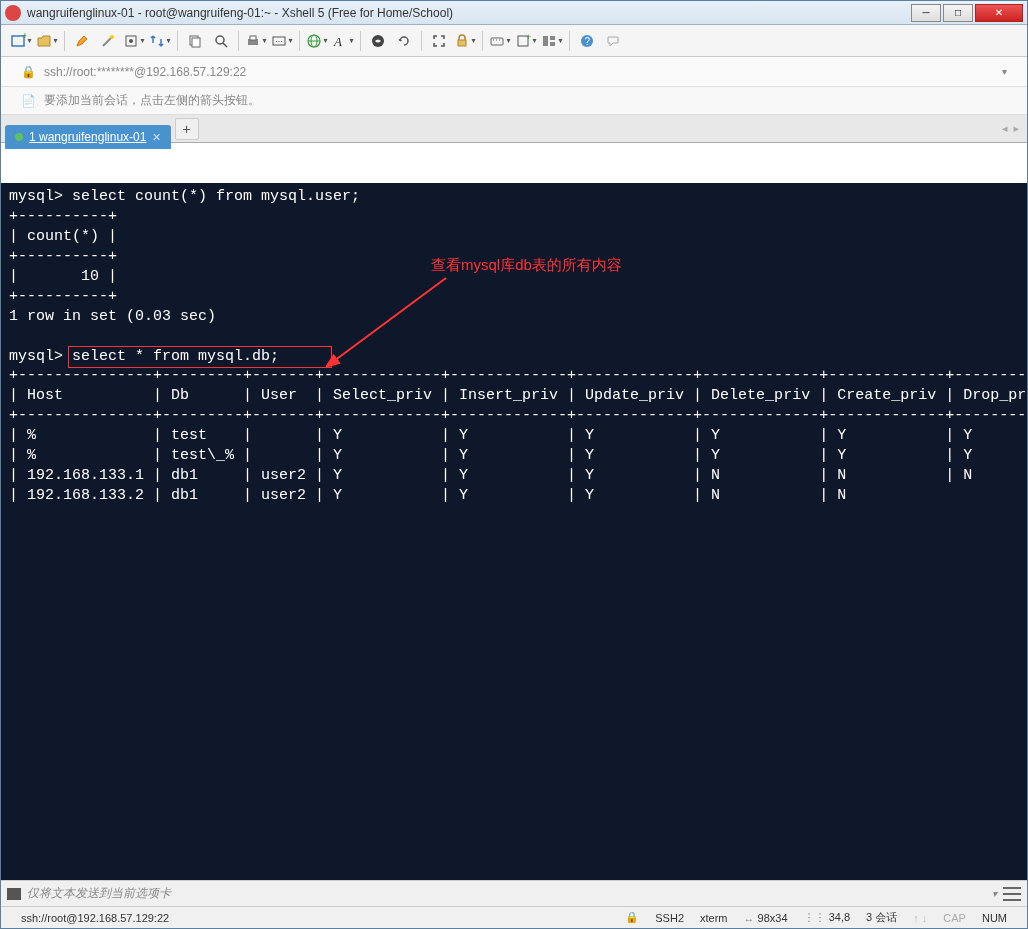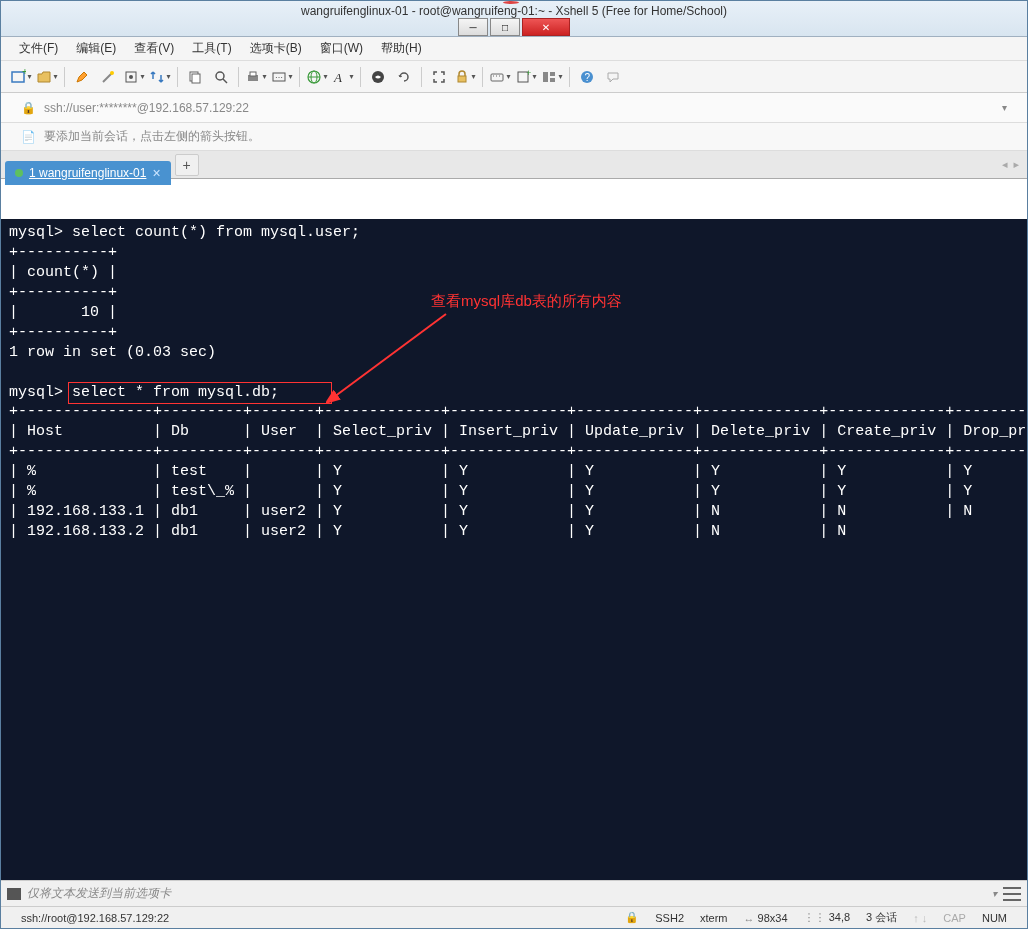--- a/index.html
+++ b/index.html
@@ -1,18 +1,18 @@
 <!DOCTYPE html>
 <html><head>
 <meta charset="utf-8">
 <style>
 * { margin: 0; padding: 0; box-sizing: border-box; }
 body { font-family: "Microsoft YaHei", Tahoma, sans-serif; font-size: 12px; background: #f0f0f0; width: 1028px; height: 929px; overflow: hidden; }
 .window { width: 100%; height: 100%; border: 1px solid #5a7fa0; background: #fff; display: flex; flex-direction: column; position: relative; }
-.titlebar { background: linear-gradient(to bottom, #e8f0f8, #d8e5f0); height: 36px; display: flex; align-items: center; padding: 0 12px; border-bottom: 1px solid #a0b0c0; flex-direction: column; }
+.titlebar { background: linear-gradient(to bottom, #e8f0f8, #d8e5f0); height: 24px; display: flex; align-items: center; padding: 0 4px; border-bottom: 1px solid #a0b0c0; }
 .titlebar-icon { width: 16px; height: 16px; background: #dd4444; border-radius: 50%; margin-right: 6px; }
 .titlebar-text { flex: 1; color: #333; font-size: 12px; }
 .win-controls { display: flex; gap: 2px; }
 .win-btn { width: 30px; height: 18px; border: 1px solid #888; background: linear-gradient(to bottom, #f5f5f5, #ddd); display: flex; align-items: center; justify-content: center; cursor: pointer; font-size: 10px; }
 .win-btn.close { background: linear-gradient(to bottom, #ee5555, #cc2222); color: #fff; border-color: #aa2222; width: 48px; }
 .menubar { background: #f5f5f5; height: 24px; display: flex; align-items: center; padding: 0 10px; gap: 2px; border-bottom: 1px solid #ddd; }
 .menu-item { padding: 3px 8px; cursor: pointer; color: #333; }
 .toolbar { height: 32px; background: #f5f5f5; border-bottom: 1px solid #ccc; display: flex; align-items: center; padding: 0 8px; gap: 2px; }
 .tb-btn { width: 24px; height: 24px; display: flex; align-items: center; justify-content: center; cursor: pointer; border: 1px solid transparent; }
 .tb-sep { width: 1px; height: 20px; background: #ccc; margin: 0 3px; }
@@ -48,29 +48,20 @@
   <div class="titlebar">
     <div class="titlebar-icon"></div>
     <div class="titlebar-text">wangruifenglinux-01 - root@wangruifeng-01:~ - Xshell 5 (Free for Home/School)</div>
     <div class="win-controls">
       <div class="win-btn">─</div>
       <div class="win-btn">□</div>
       <div class="win-btn close">✕</div>
     </div>
   </div>
 
-  <div class="menubar">
-    <div class="menu-item">文件(F)</div>
-    <div class="menu-item">编辑(E)</div>
-    <div class="menu-item">查看(V)</div>
-    <div class="menu-item">工具(T)</div>
-    <div class="menu-item">选项卡(B)</div>
-    <div class="menu-item">窗口(W)</div>
-    <div class="menu-item">帮助(H)</div>
-  </div>
 
   <div class="toolbar">
     <div class="tb-btn tb-dd">
         <svg width="16" height="16">
           <rect x="2" y="3" width="12" height="10" fill="none" stroke="#3a7ac0" stroke-width="1.5"></rect>
           <text x="12" y="6" font-size="10" fill="#3a9a3a">+</text>
         </svg>
         <span class="tb-dd-arrow">▾</span>
       </div>
     <div class="tb-btn tb-dd">
@@ -207,21 +198,21 @@
       </div>
     <div class="tb-btn">
         <svg width="16" height="16">
           <path d="M3 4 L13 4 L13 10 L8 10 L5 13 L5 10 L3 10 Z" fill="none" stroke="#aaa"></path>
         </svg>
       </div>
   </div>
 
   <div class="addressbar">
     <span style="color:#b0a060">🔒</span>
-    <span>ssh://user:********@192.168.57.129:22</span>
+    <span>ssh://root:********@192.168.57.129:22</span>
     <div style="flex:1"></div>
     <span style="color:#888;font-size:10px">▾</span>
   </div>
 
   <div class="hint-bar">
     <span>📄</span>
     <span>要添加当前会话，点击左侧的箭头按钮。</span>
   </div>
 
   <div class="tabsbar">

